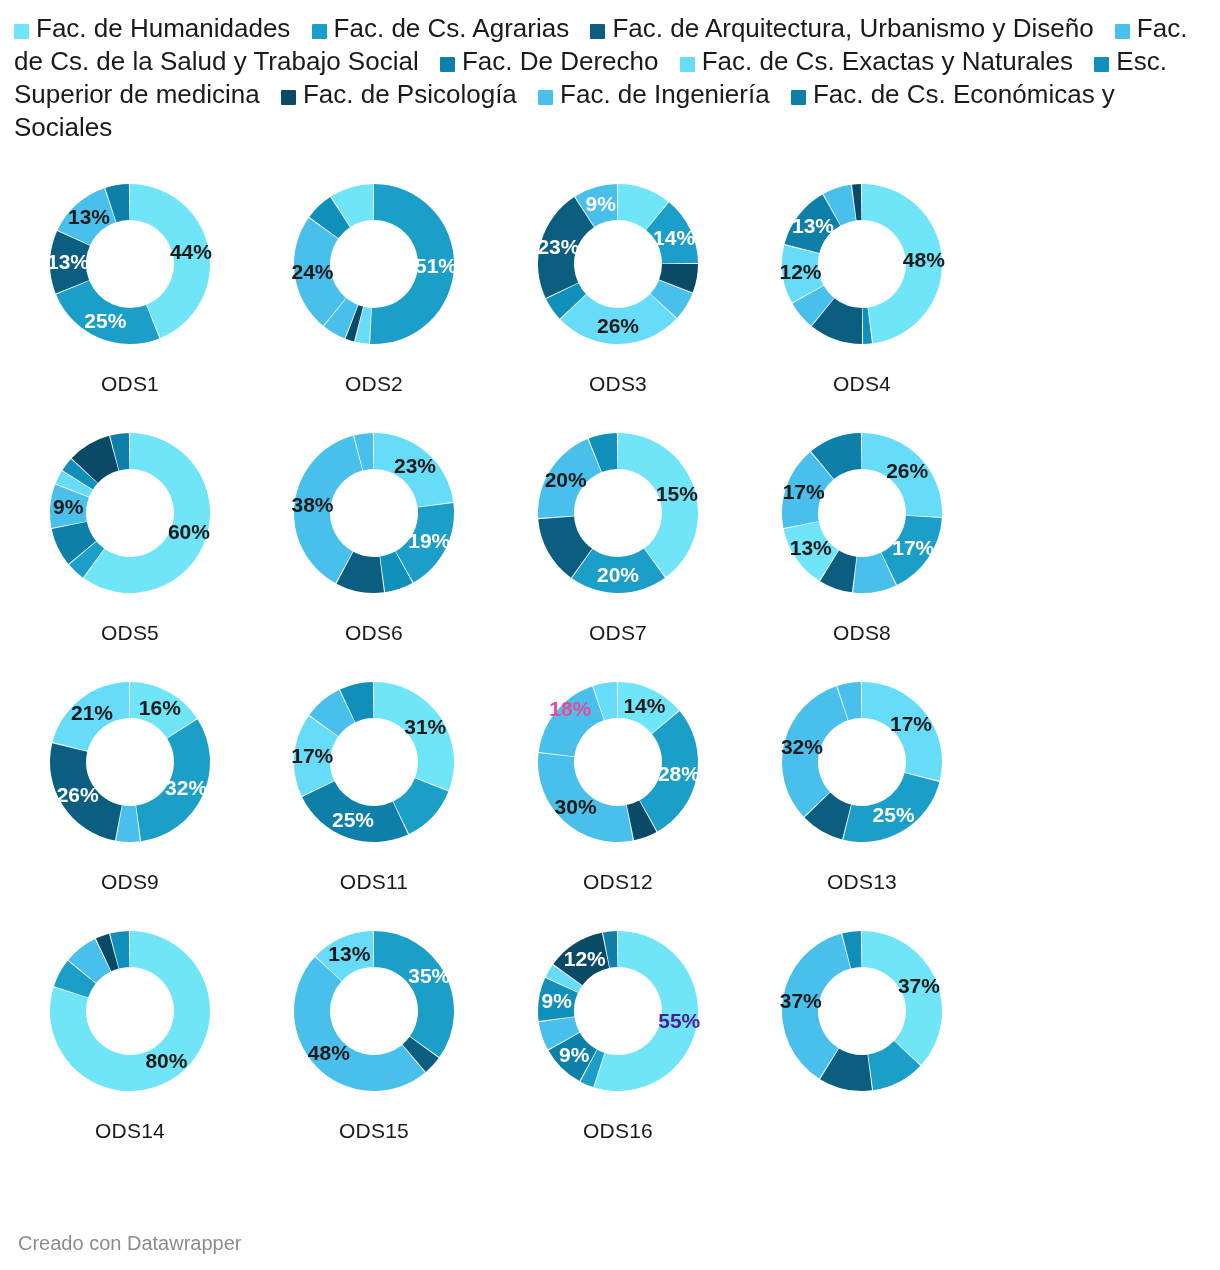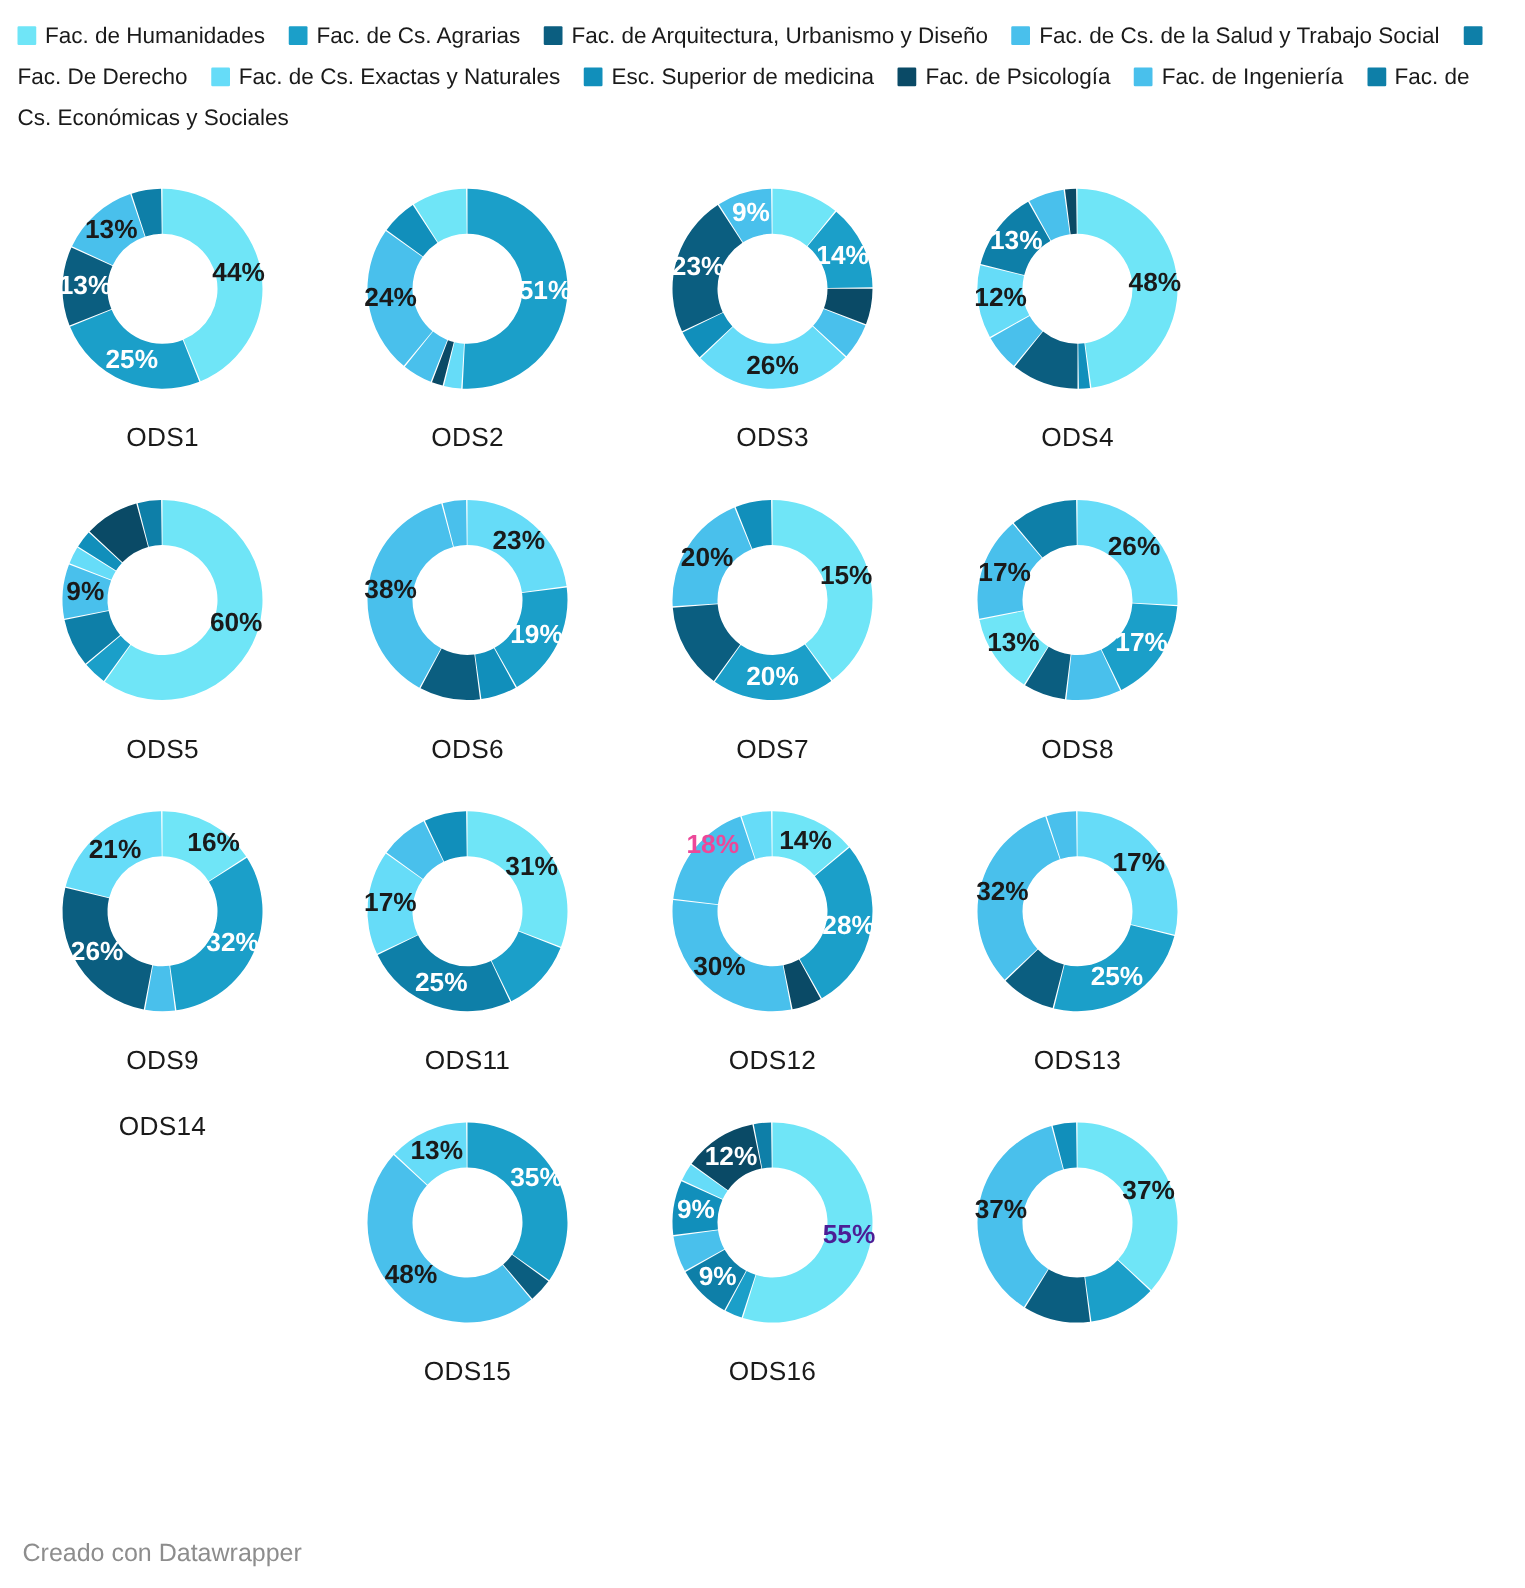--- a/index.html
+++ b/index.html
@@ -5,21 +5,21 @@
   html,body{margin:0;padding:0;}
   body{
     width:1220px;height:1270px;
     background:#ffffff;
     font-family:"Liberation Sans", sans-serif;
     color:#1a1a1a;
     overflow:hidden;
   }
   #legend{
     padding:12px 14px 0 14px;
-    font-size:18px;
+    font-size:26px;
     line-height:33px;
     color:#1a1a1a;
   }
   .legend-item{
     display:inline;
     white-space:normal;
     margin-right:14px;
   }
   .swatch{
     display:inline-block;
@@ -215,21 +215,21 @@
     </div>
     <div class="cell">
       <div class="donut-wrap">
         <svg viewBox="0 0 196 196">
           <path d="M 98 18 A 80 80 0 0 1 164.94114507671694 54.19494212059599 L 134.8176297921943 73.9072181663278 A 44 44 0 0 0 98 54 Z" fill="#6FE5F7"></path>
           <path d="M 165.5462340401612 55.133856401680276 A 80 80 0 0 1 109.13384807680525 177.22144549932563 L 104.12361644224289 141.5717950246291 A 44 44 0 0 0 135.15042872208866 74.42362102092414 Z" fill="#1B9FC9"></path>
           <path d="M 108.02665868514433 177.36917610515823 A 80 80 0 0 1 84.10814578664558 176.78462024097664 L 90.35948018265506 141.33154113253715 A 44 44 0 0 0 103.51466227682938 141.653046857837 Z" fill="#49C0EC"></path>
           <path d="M 83.00949483314201 176.5829800582951 A 80 80 0 0 1 20.243119953716302 79.18863095179279 L 55.23371597454397 87.65374702348603 A 44 44 0 0 0 89.75522215822811 141.2206390320623 Z" fill="#0B5E80"></path>
           <path d="M 20.513347109709528 78.10480902681157 A 80 80 0 0 1 96.88302557286836 18.007798079255664 L 97.3856640650776 54.004288943590616 A 44 44 0 0 0 55.38234091034024 87.05764496474636 Z" fill="#66DCF8"></path>
         </svg>
-        <div class="slice-label" style="left: 127.869px; top: 43.669px; color: rgb(26, 26, 26); margin-left: 11px;">16%</div>
+        <div class="slice-label" style="left: 127.869px; top: 43.669px; color: rgb(26, 26, 26);">16%</div>
         <div class="slice-label" style="left: 154.099px; top: 124.398px; color: rgb(255, 255, 255);">32%</div>
         <div class="slice-label" style="left: 45.6517px; top: 131.221px; color: rgb(255, 255, 255);">26%</div>
         <div class="slice-label" style="left: 59.9998px; top: 49.0104px; color: rgb(26, 26, 26);">21%</div>
       </div>
       <div class="cell-title">ODS9</div>
     </div>
     <div class="cell">
       <div class="donut-wrap">
         <svg viewBox="0 0 196 196">
           <path d="M 98 18 A 80 80 0 0 1 172.78605411168115 126.40855699265096 L 139.13232976142464 113.62470634595803 A 44 44 0 0 0 98 54 Z" fill="#6FE5F7"></path>
@@ -271,20 +271,30 @@
           <path d="M 39.682509806287094 152.7637684742951 A 80 80 0 0 1 72.21874438155903 22.26805919074431 L 83.82030940985747 56.347432554909375 A 44 44 0 0 0 65.9253803934579 128.12007266086232 Z" fill="#49C0EC"></path>
           <path d="M 73.27864045000419 21.915478696387723 A 80 80 0 0 1 96.88302557286836 18.007798079255664 L 97.3856640650776 54.004288943590616 A 44 44 0 0 0 84.40325224750231 56.15351328301325 Z" fill="#49C0EC"></path>
         </svg>
         <div class="slice-label" style="left: 146.99px; top: 59.9998px; color: rgb(26, 26, 26);">17%</div>
         <div class="slice-label" style="left: 129.561px; top: 151.366px; color: rgb(255, 255, 255);">25%</div>
         <div class="slice-label" style="left: 37.9478px; top: 82.5812px; color: rgb(26, 26, 26);">32%</div>
       </div>
       <div class="cell-title">ODS13</div>
     </div>
     <div class="cell">
+      <div class="donut-wrap">
+        <svg viewBox="0 0 196 196">
+          <path d="M 98 18 A 80 80 0 1 1 21.57773103021249 74.3433559964763 L 55.96775206661687 84.98884579806197 A 44 44 0 1 0 98 54 Z" fill="#6FE5F7"></path>
+          <path d="M 21.915478696387723 73.27864045000419 A 80 80 0 0 1 35.65296280548209 47.87169509084314 L 63.70912954301515 70.42943229996374 A 44 44 0 0 0 56.15351328301325 84.4032522475023 Z" fill="#1B9FC9"></path>
+          <path d="M 36.35894057793688 47.0060808201048 A 80 80 0 0 1 62.93030825687378 26.096476296066655 L 78.71166954128057 58.45306196283666 A 44 44 0 0 0 64.09741731786528 69.95334445105765 Z" fill="#49C0EC"></path>
+          <path d="M 63.93765667479416 25.613835802718455 A 80 80 0 0 1 77.02486570873086 20.798680442215073 L 86.46367613980196 55.539274243218294 A 44 44 0 0 0 79.26571117113679 58.18760969149515 Z" fill="#0A4A66"></path>
+          <path d="M 78.10480902681164 20.5133471097095 A 80 80 0 0 1 96.88302557286836 18.007798079255664 L 97.3856640650776 54.004288943590616 A 44 44 0 0 0 87.0576449647464 55.382340910340226 Z" fill="#118FBB"></path>
+        </svg>
+        <div class="slice-label" style="left: 134.443px; top: 148.159px; color: rgb(26, 26, 26);">80%</div>
+      </div>
       <div class="cell-title">ODS14</div>
     </div>
     <div class="cell">
       <div class="donut-wrap">
         <svg viewBox="0 0 196 196">
           <path d="M 98 18 A 80 80 0 0 1 163.3715918668103 144.11458529358345 L 133.95437552674565 123.3630219114709 A 44 44 0 0 0 98 54 Z" fill="#1B9FC9"></path>
           <path d="M 162.7213595499958 145.02282018339784 A 80 80 0 0 1 149.84959208505052 158.9230646029389 L 126.51727564677779 131.5076855316164 A 44 44 0 0 0 133.5967477524977 123.86255110086881 Z" fill="#0B5E80"></path>
           <path d="M 148.99391917989522 159.6410594220631 A 80 80 0 0 1 38.9235727499292 44.055808993302236 L 65.50796501246106 68.33069494631623 A 44 44 0 0 0 126.04665554894237 131.90258268213472 Z" fill="#49C0EC"></path>
           <path d="M 39.682509806287 43.23623152570498 A 80 80 0 0 1 96.88302557286829 18.007798079255664 L 97.38566406507756 54.004288943590616 A 44 44 0 0 0 65.92538039345786 67.87992733913774 Z" fill="#66DCF8"></path>
         </svg>

